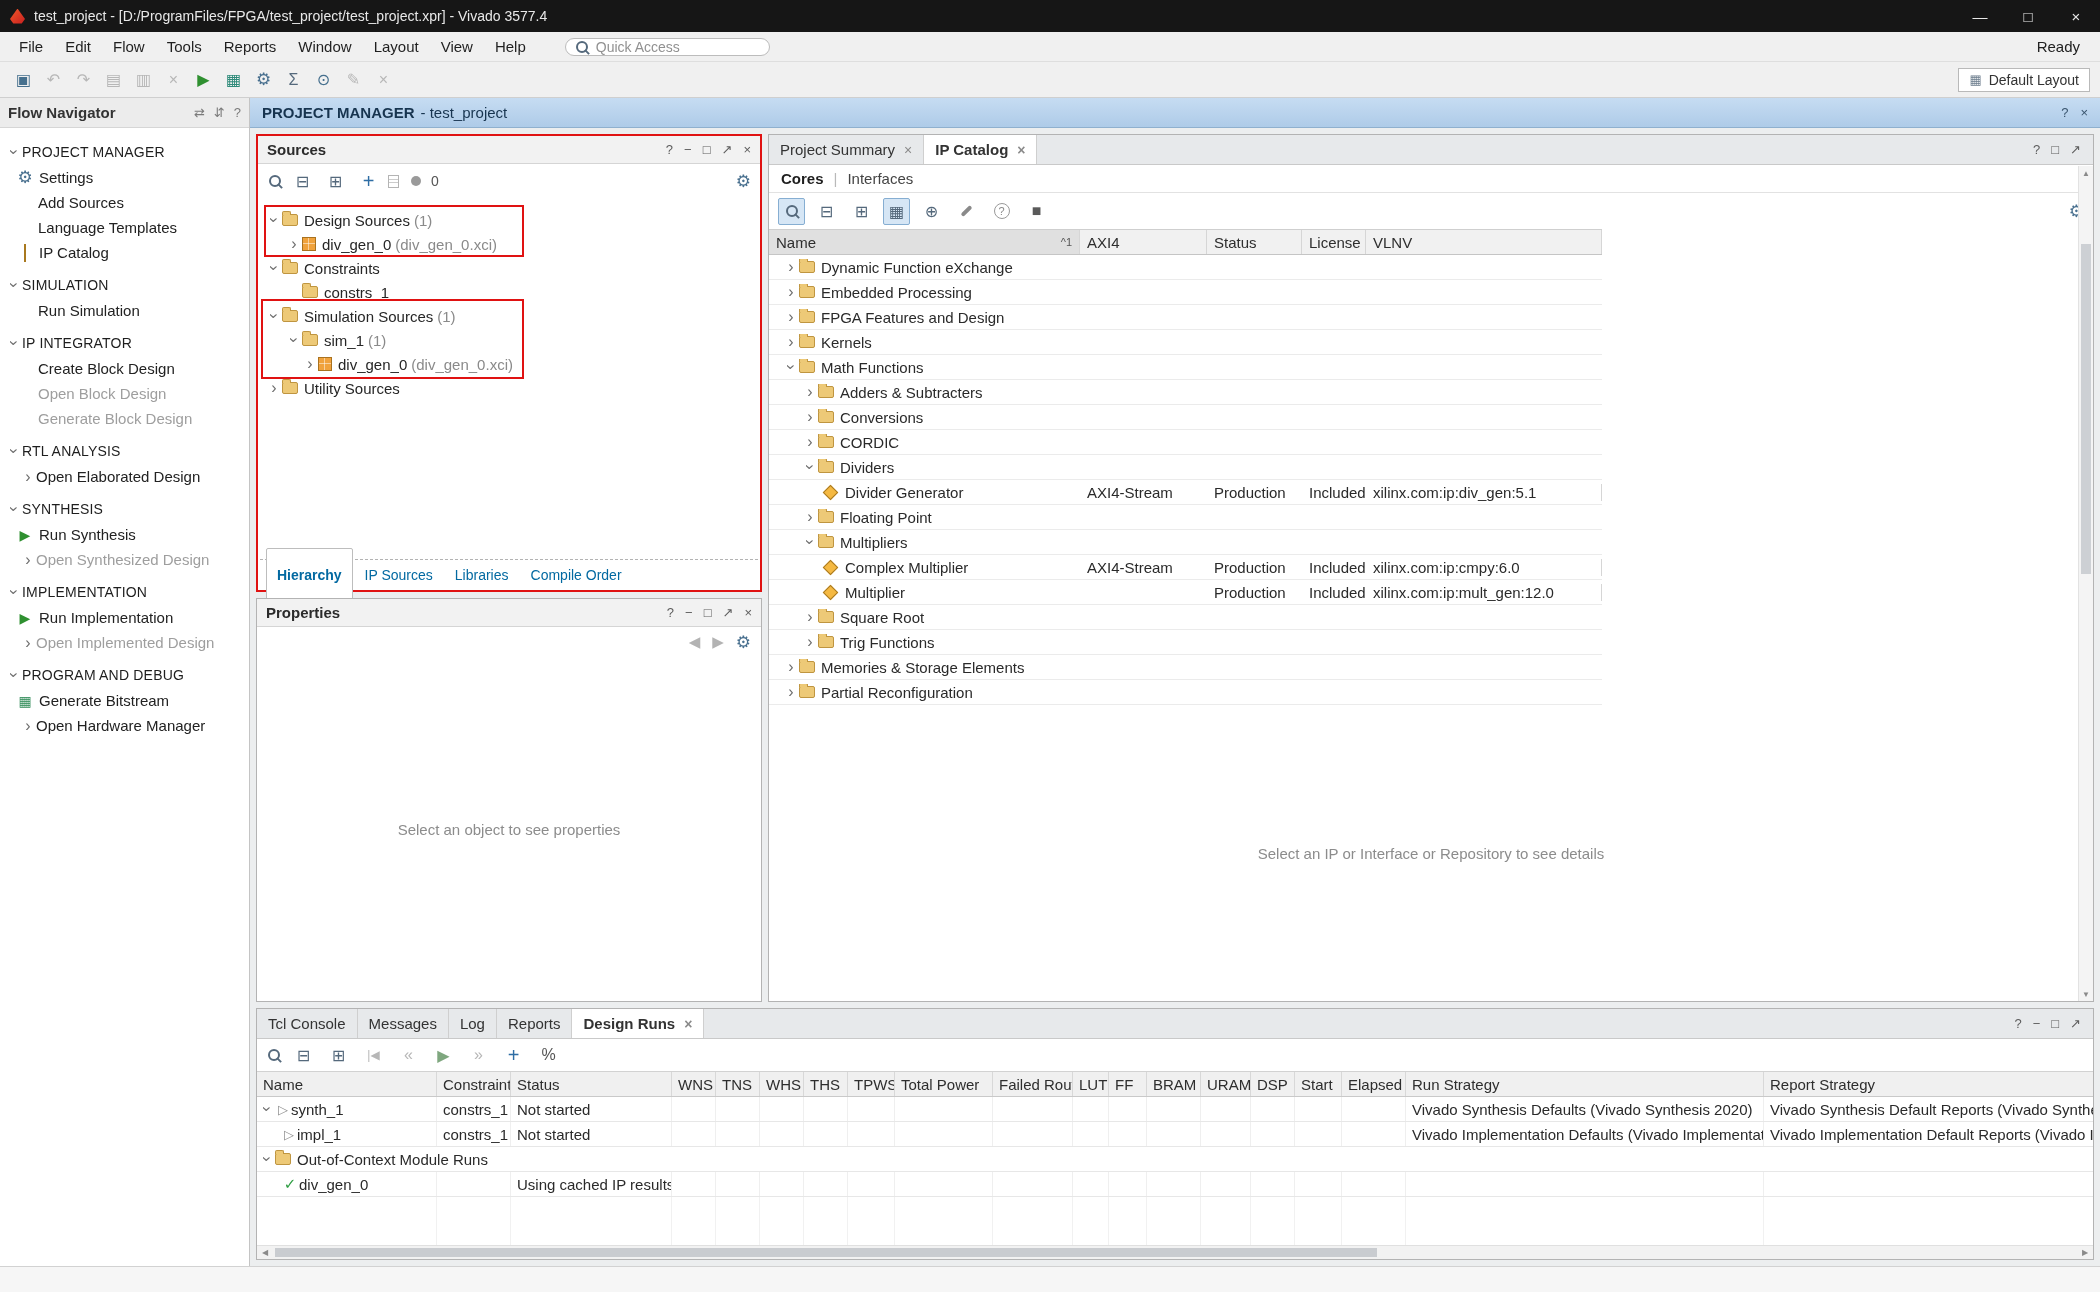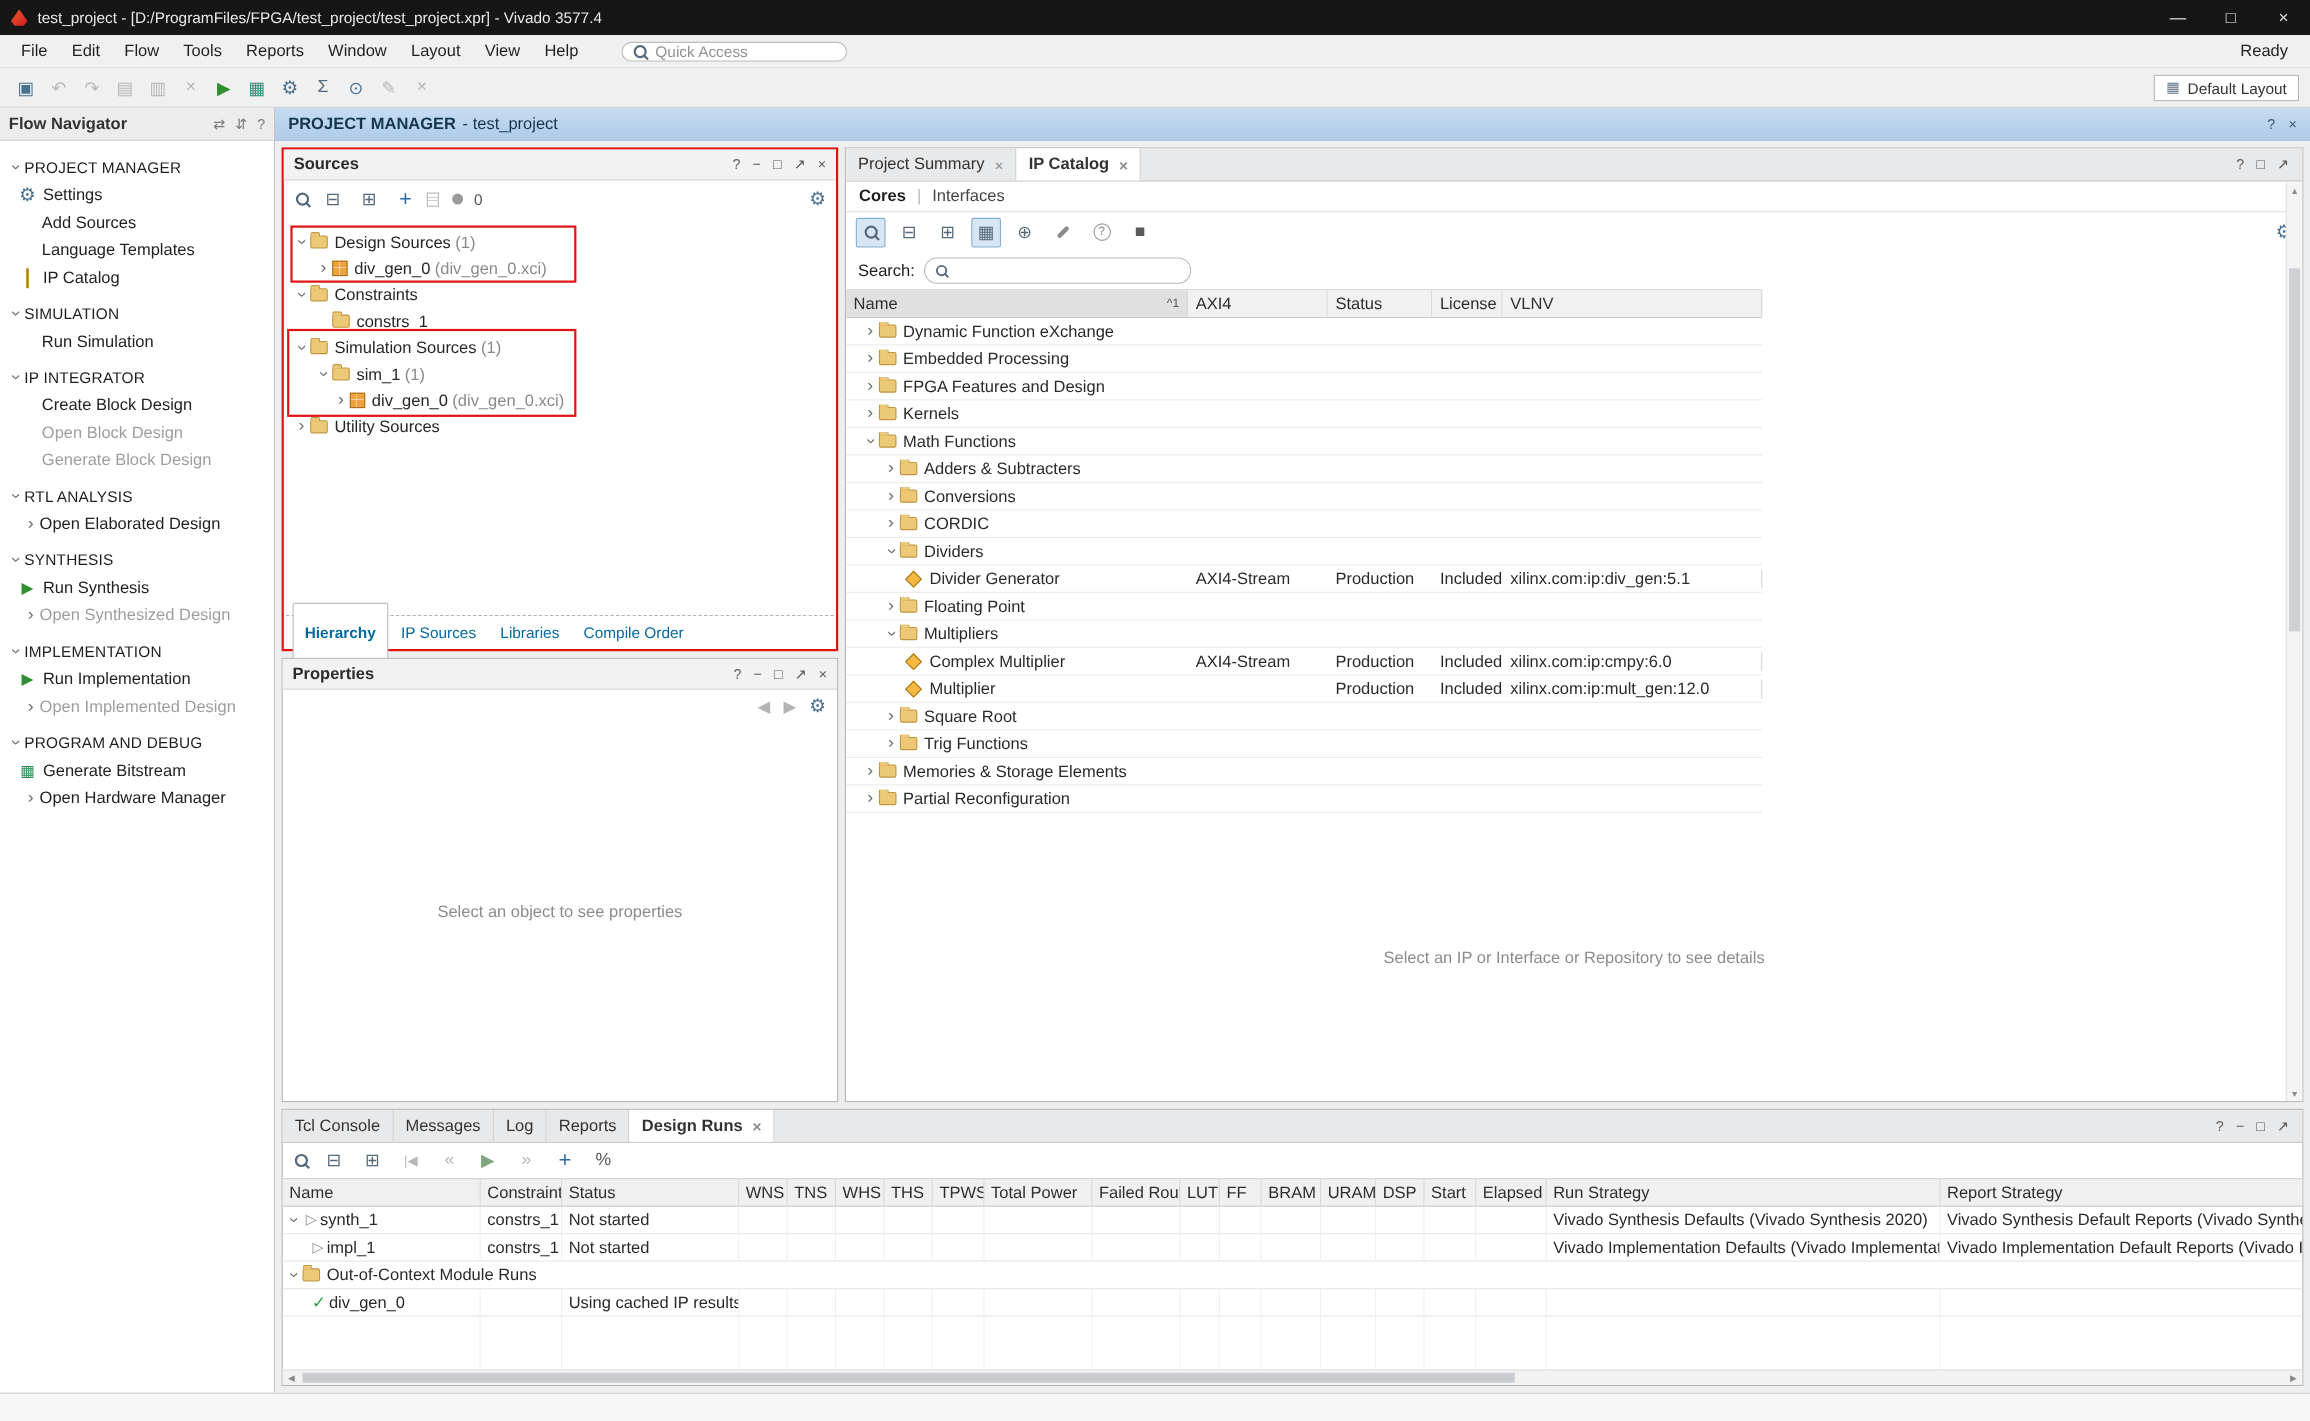--- a/index.html
+++ b/index.html
@@ -474,27 +474,20 @@
               <span class="tbtn">⊕</span>
               <span class="tbtn">
                   <span class="wrench"></span>
                 </span>
               <span class="tbtn">
                   <span class="qcirc">?</span>
                 </span>
               <span class="tbtn" style="color:#5a5a5a">■</span>
               <span class="gear" style="margin-left:auto">⚙</span>
             </div>
-            <div class="ipc-sr">
-              <span>Search:</span>
-              <span class="swrap">
-                <span class="mag"></span>
-                <input class="sinput" style="">
-              </span>
-            </div>
 
             <div class="ipt">
               <div class="ipt-h">
                 <div class="ipt-hc name ic0">
                   <span>Name</span>
                   <span class="sortb">^1</span>
                 </div>
                 <div class="ipt-hc ic1">
                     <span>AXI4</span>
                   </div>

